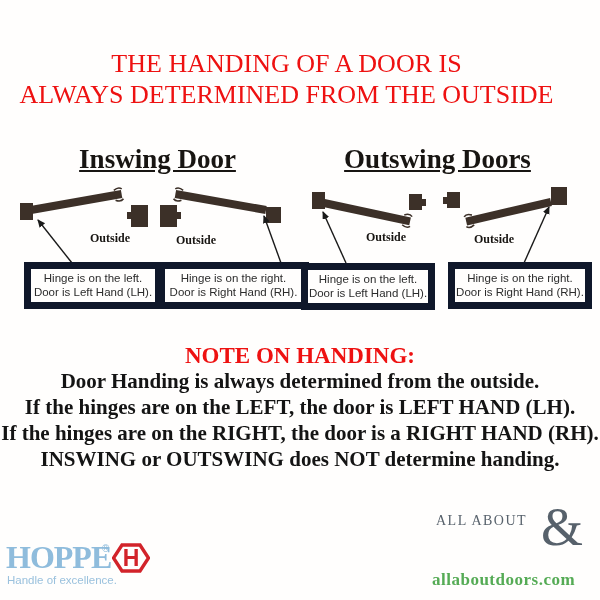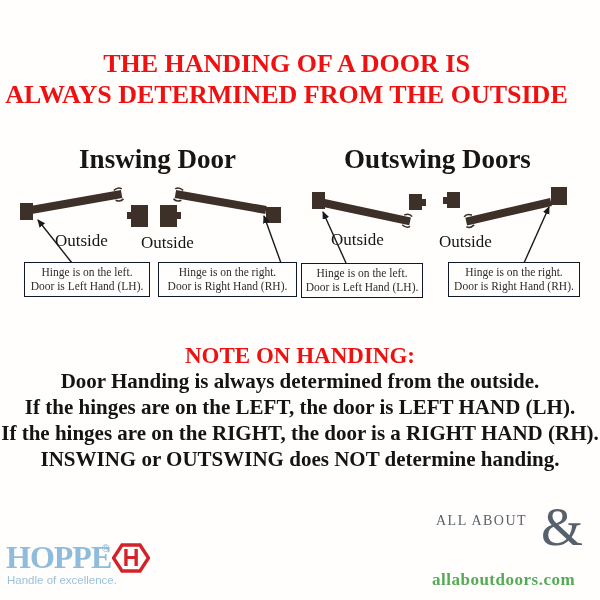--- a/index.html
+++ b/index.html
@@ -2,37 +2,37 @@
 <html><head>
 <meta charset="utf-8">
 <style>
   html,body{margin:0;padding:0;}
   body{width:600px;height:600px;background:#ffffff;font-family:"Liberation Serif",serif;}
   #page{position:relative;width:600px;height:600px;background:#fffefd;overflow:hidden;}
   .abs{position:absolute;}
 
   
   .title{left:0;top:48;width:573px;text-align:center;color:#ee1111;
-         font-weight:bold;font-size:26px;line-height:31px;letter-spacing:0px;}
+         font-weight:normal;font-size:26px;line-height:31px;letter-spacing:0px;}
   .title{top:48px;}
 
   
-  .sec-head{font-weight:bold;font-size:27px;color:#181512;text-align:center;}
+  .sec-head{font-weight:bold;font-size:27px;color:#181512;text-align:center;text-decoration:underline;}
   #inswing-head{left:35px;top:144px;width:245px;}
   #outswing-head{left:315px;top:144px;width:245px;}
 
   
   #diagram-svg{left:0px;top:180px;}
 
   
-  .outside{width:110px;font-weight:normal;font-size:17px;color:#181512;}
+  .outside{width:110px;text-align:center;font-weight:bold;font-size:12px;color:#181512;}
 
   
-  .capbox{border:1px solid #0f172a;background:#fffefd;text-align:center;
-          font-family:Liberation Serif, serif;font-size:11.5px;line-height:14px;
+  .capbox{border:7px solid #0f172a;background:#fffefd;text-align:center;
+          font-family:Liberation Sans, sans-serif;font-size:11.5px;line-height:14px;
           color:#2c2c2c;padding-top:2px;}
 
   
   .note-head{left:0;top:343px;width:600px;text-align:center;color:#ee1111;
              font-weight:bold;font-size:23px;}
   .note-body{left:0;top:368px;width:600px;text-align:center;color:#141414;
              font-weight:bold;font-size:21px;line-height:26px;}
 
   
   .hoppe-name{left:6px;top:539px;font-family:Liberation Serif, serif;

